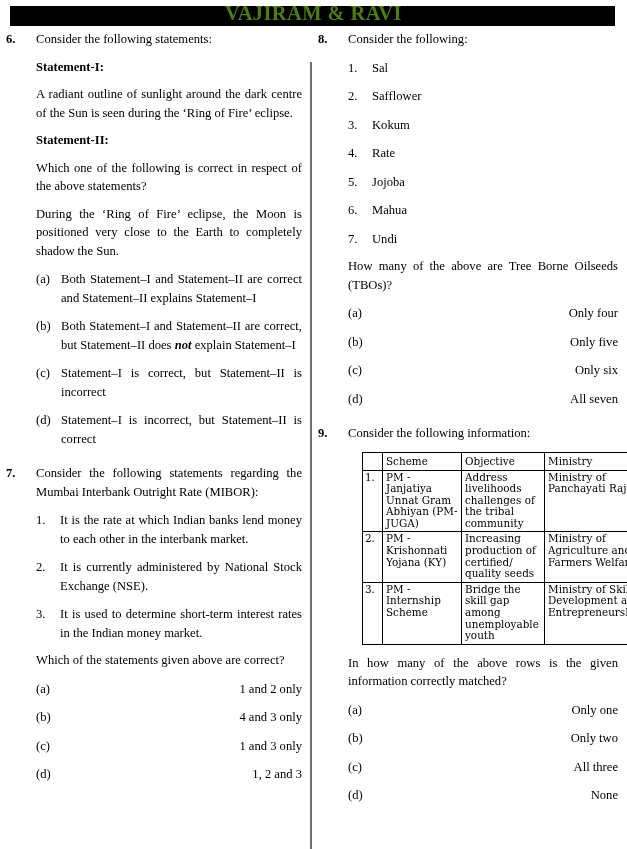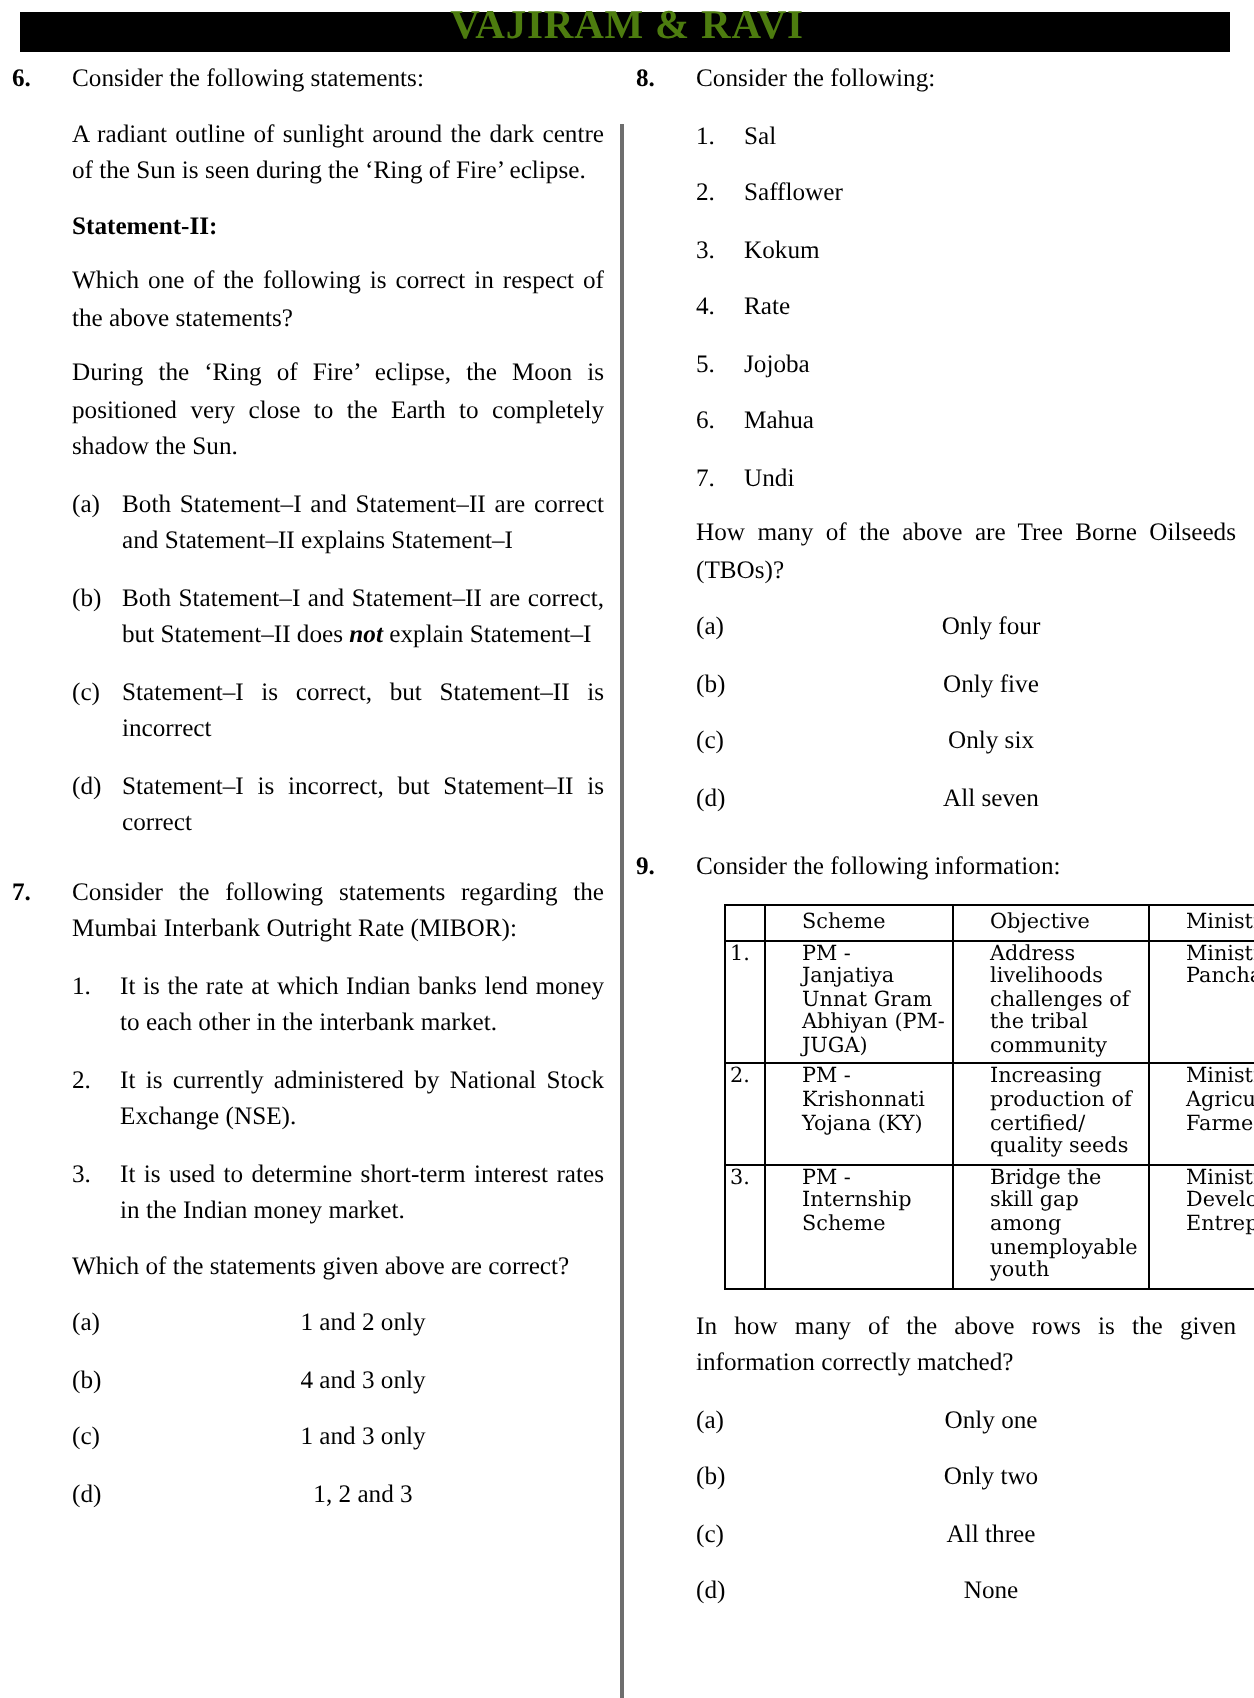--- a/index.html
+++ b/index.html
@@ -131,42 +131,42 @@
   }
   .opt-l {
     width: 25px;
     flex: 0 0 25px;
   }
   .opt-t {
     flex: 1 1 auto;
     text-align: justify;
     text-justify: inter-word;
   }
-  .opt-t.nojust { text-align: center; }
+  .opt-t.nojust { text-align: right; }
 
   .opts { margin-top: 2px; }
   .gap-top { margin-top: 16px; }
 
   
   .tbl-wrap {
     margin: 9px 0 0 14px;
     width: 262px;
   }
   table.info {
     border-collapse: collapse;
     width: 262px;
     table-layout: fixed;
     font-family: "DejaVu Serif", "Liberation Serif", serif;
     font-size: 10.4px;
     line-height: 11.6px;
   }
   table.info td, table.info th {
     border: 1px solid #000000;
     vertical-align: top;
-    padding: 1px 3px 2px 18px;
+    padding: 1px 3px 2px 3px;
     text-align: left;
     font-weight: normal;
   }
   table.info th {
     line-height: 13px;
     padding-top: 2px;
     padding-bottom: 2px;
   }
   .c-sn  { width: 16px;  padding-left: 2px !important; padding-right: 1px !important; }
   .c-sch { width: 72px; }
@@ -184,20 +184,21 @@
   <div class="divider"></div>
 
   <div class="col col-left">
 
     <div class="q">
       <div class="q-head">
         <div class="q-num">6.</div>
         <div class="q-stem nojust">Consider the following statements:</div>
       </div>
       <div class="q-body">
+        <div class="para nojust bold">Statement-I:</div>
         <div class="para">A radiant outline of sunlight around the dark centre of the Sun is seen during the  ‘Ring of Fire’ eclipse.</div>
         <div class="para nojust bold">Statement-II:</div>
         <div class="para">Which one of the following is correct in respect of the above statements?</div>
         <div class="para">During the  ‘Ring of Fire’ eclipse, the Moon is positioned very close to the Earth to completely shadow the Sun.</div>
         <div class="opts">
           <div class="opt">
             <div class="opt-l">(a)</div>
             <div class="opt-t">Both Statement–I and Statement–II are correct and Statement–II explains Statement–I</div>
           </div>
           <div class="opt">

